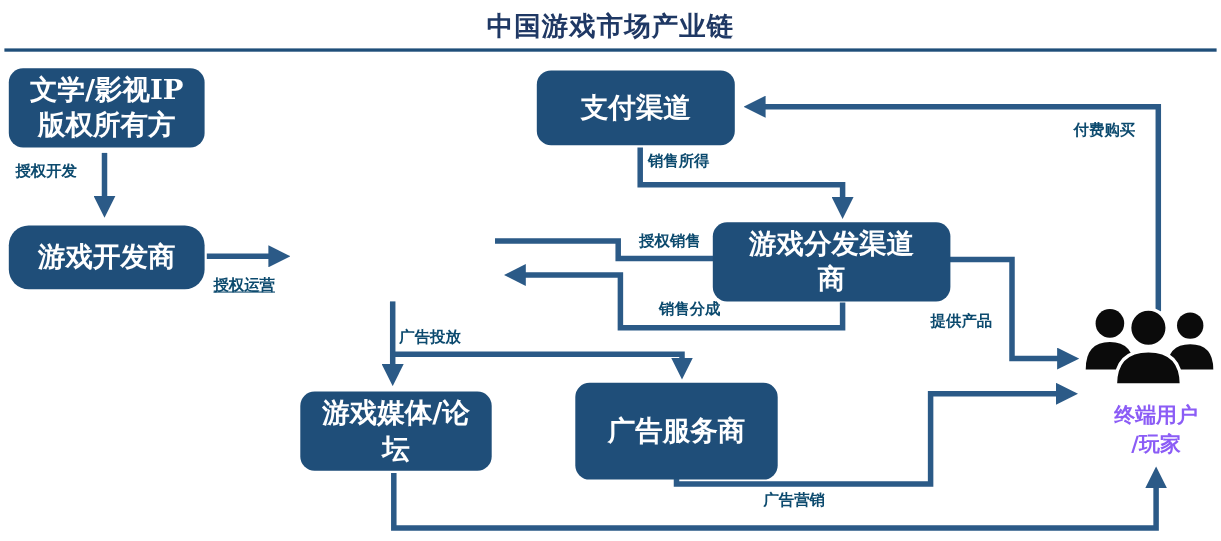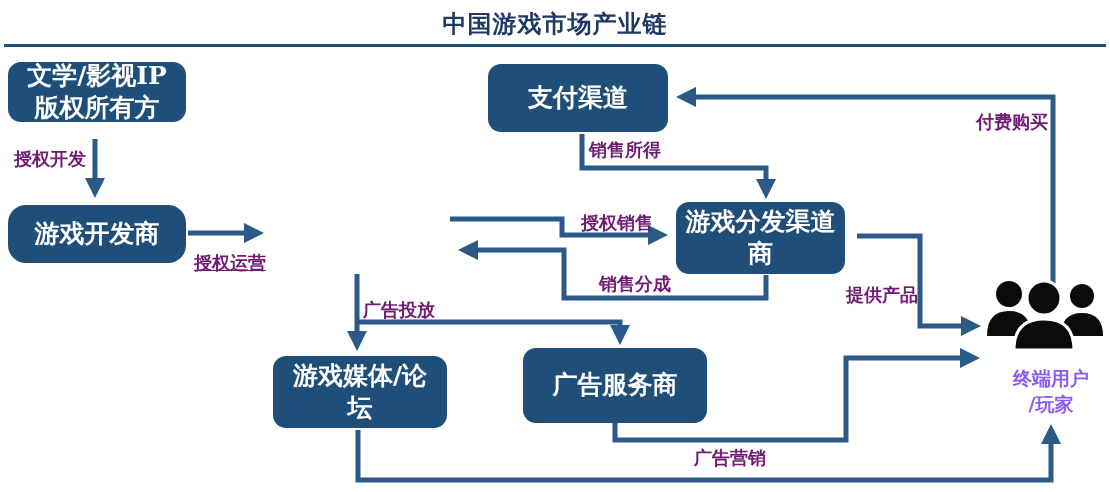--- a/index.html
+++ b/index.html
@@ -13,21 +13,21 @@
   }
   .title-rule{
     position:absolute;left:4px;top:44px;width:1102px;height:3px;background:#1f4e79;
   }
   .node{
     position:absolute;background:#1f4e79;color:#ffffff;border-radius:13px;
     display:flex;align-items:center;justify-content:center;text-align:center;
     font-size:25px;font-weight:bold;line-height:1.3;white-space:pre-line;
   }
   .edge-label{
-    position:absolute;color:#701a75;font-size:18px;font-weight:bold;white-space:nowrap;
+    position:absolute;color:#0c4a6e;font-size:14px;font-weight:bold;white-space:nowrap;
   }
   svg.connectors{position:absolute;left:0;top:0;}
   .end-user-label{
     position:absolute;left:995px;top:366px;width:112px;text-align:center;
     color:#8b5cf6;font-size:19px;font-weight:bold;line-height:1.35;white-space:pre-line;
   }
   .end-user-icon{position:absolute;left:982px;top:274px;width:126px;height:94px;}
 </style>
 </head>
 <body>
@@ -51,29 +51,29 @@
       <path d="M357 274 V341" marker-end="url(#arrow)"></path>
       <path d="M357 322 H620 V335" marker-end="url(#arrow)"></path>
       <path d="M615 422 V440 H846 V358 H970" marker-end="url(#arrow)"></path>
       <path d="M358 430 V480 H1051 V434" marker-end="url(#arrow)"></path>
     </g>
   </svg>
 
   <div class="title">中国游戏市场产业链</div>
   <div class="title-rule"></div>
 
-  <div class="node" style="left:8px;top:62px;width:178px;height:60px;">文学/影视IP
+  <div class="node" style="left:8px;top:62px;width:178px;height:72px;">文学/影视IP
 版权所有方</div>
   <div class="node" style="left:488px;top:64px;width:180px;height:68px;">支付渠道</div>
   <div class="node" style="left:8px;top:205px;width:178px;height:58px;border-radius:18px;">游戏开发商</div>
-  <div class="node" style="left:676px;top:202px;width:169px;height:72px;">游戏分发渠道
+  <div class="node" style="left:648px;top:202px;width:216px;height:72px;">游戏分发渠道
 商</div>
   <div class="node" style="left:273px;top:356px;width:174px;height:72px;">游戏媒体/论
 坛</div>
-  <div class="node" style="left:523px;top:348px;width:184px;height:75px;">广告服务商</div>
+  <div class="node" style="left:523px;top:348px;width:184px;height:88px;">广告服务商</div>
 
   <div class="edge-label" style="left:14px;top:147px;">授权开发</div>
   <div class="edge-label" style="left:194px;top:251px;text-decoration:underline;">授权运营</div>
   <div class="edge-label" style="left:581px;top:211px;">授权销售</div>
   <div class="edge-label" style="left:599px;top:272px;">销售分成</div>
   <div class="edge-label" style="left:589px;top:138px;">销售所得</div>
   <div class="edge-label" style="left:976px;top:110px;">付费购买</div>
   <div class="edge-label" style="left:846px;top:283px;">提供产品</div>
   <div class="edge-label" style="left:363px;top:298px;">广告投放</div>
   <div class="edge-label" style="left:694px;top:446px;">广告营销</div>

